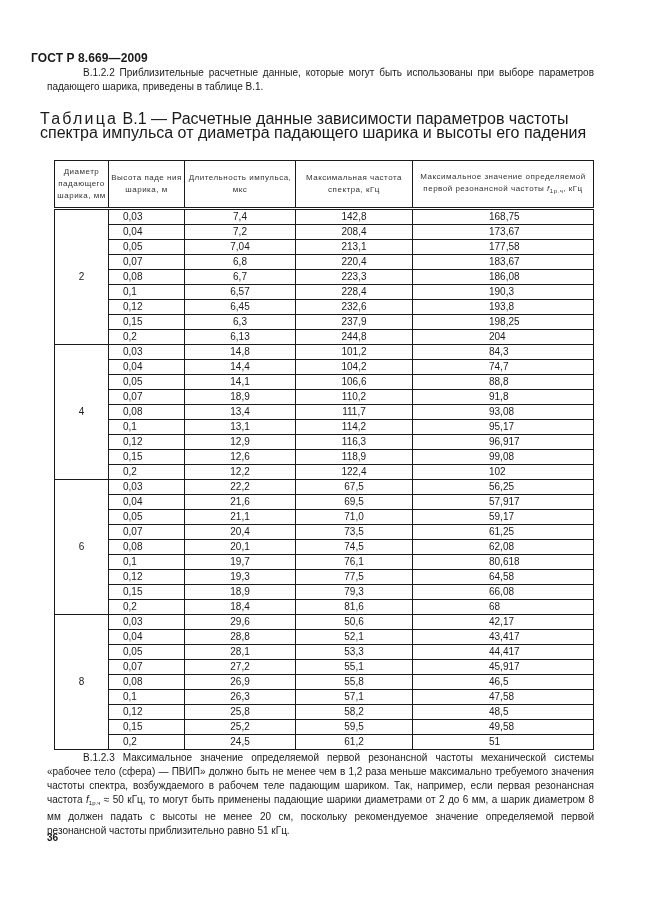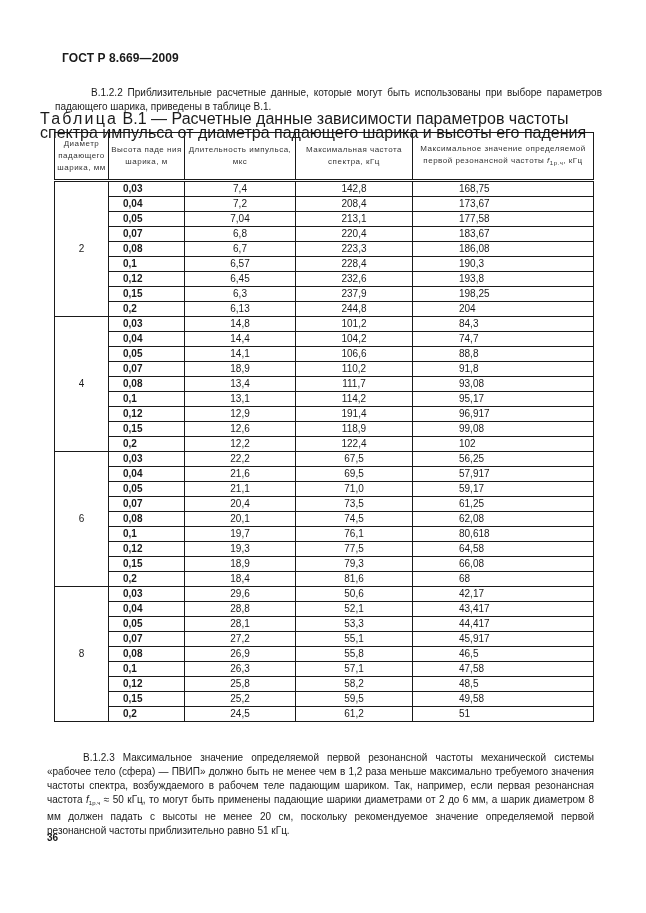--- a/index.html
+++ b/index.html
@@ -1,32 +1,32 @@
 <!DOCTYPE html>
 <html><head>
 <meta charset="utf-8">
 <style>
   html, body { margin: 0; padding: 0; background: #ffffff; }
   body { width: 646px; height: 913px; position: relative; font-family: "Liberation Sans", sans-serif; color: #1a1a1a; overflow: hidden; }
-  .header-title { position: absolute; left: 62px; top: 51px; font-size: 12px; font-weight: bold; letter-spacing: 0.1px; }
+  .header-title { position: absolute; left: 31px; top: 51px; font-size: 12px; font-weight: bold; letter-spacing: 0.1px; }
   .para { position: absolute; left: 47px; width: 547px; font-size: 10px; line-height: 14px; text-align: justify; }
   .indent { text-indent: 36px; }
-  .p1 { top: 86px; margin-left: 8px; }
+  .p1 { top: 66px; }
   .caption { position: absolute; left: 40px; top: 112px; width: 547px; font-size: 16px; line-height: 14px; }
   .spaced { letter-spacing: 2.2px; }
-  table { position: absolute; left: 54px; top: 132px; border-collapse: collapse; font-size: 10px; }
+  table { position: absolute; left: 54px; top: 160px; border-collapse: collapse; font-size: 10px; }
   td, th { border: 1px solid #1a1a1a; padding: 0; }
   th { font-weight: normal; font-size: 8px; letter-spacing: 0.5px; line-height: 12px; text-align: center; vertical-align: middle; height: 46px; color: #333; }
   thead tr { border-bottom: 3px double #1a1a1a; }
   thead th { border-bottom: 3px double #1a1a1a; }
   td { height: 14px; line-height: 14px; }
   td.grp { text-align: center; vertical-align: middle; }
-  td.h { padding-left: 14px; font-weight: bold; }
+  td.h { padding-left: 14px; }
   td.c { text-align: center; }
-  td.l { padding-left: 46px; }
+  td.l { padding-left: 76px; }
   .sub { font-size: 6px; vertical-align: -2px; }
   .p2 { top: 751px; }
   .page-num { position: absolute; left: 47px; top: 832px; font-size: 10px; font-weight: bold; }
   .f { font-style: italic; }
 </style>
 </head>
 <body>
 
 <div class="header-title">ГОСТ Р 8.669—2009</div>
 
@@ -140,21 +140,21 @@
       </tr>
       <tr>
         <td class="h">0,1</td>
         <td class="c">13,1</td>
         <td class="c">114,2</td>
         <td class="l">95,17</td>
       </tr>
       <tr>
         <td class="h">0,12</td>
         <td class="c">12,9</td>
-        <td class="c">191,4</td>
+        <td class="c">116,3</td>
         <td class="l">96,917</td>
       </tr>
       <tr>
         <td class="h">0,15</td>
         <td class="c">12,6</td>
         <td class="c">118,9</td>
         <td class="l">99,08</td>
       </tr>
       <tr>
         <td class="h">0,2</td>

